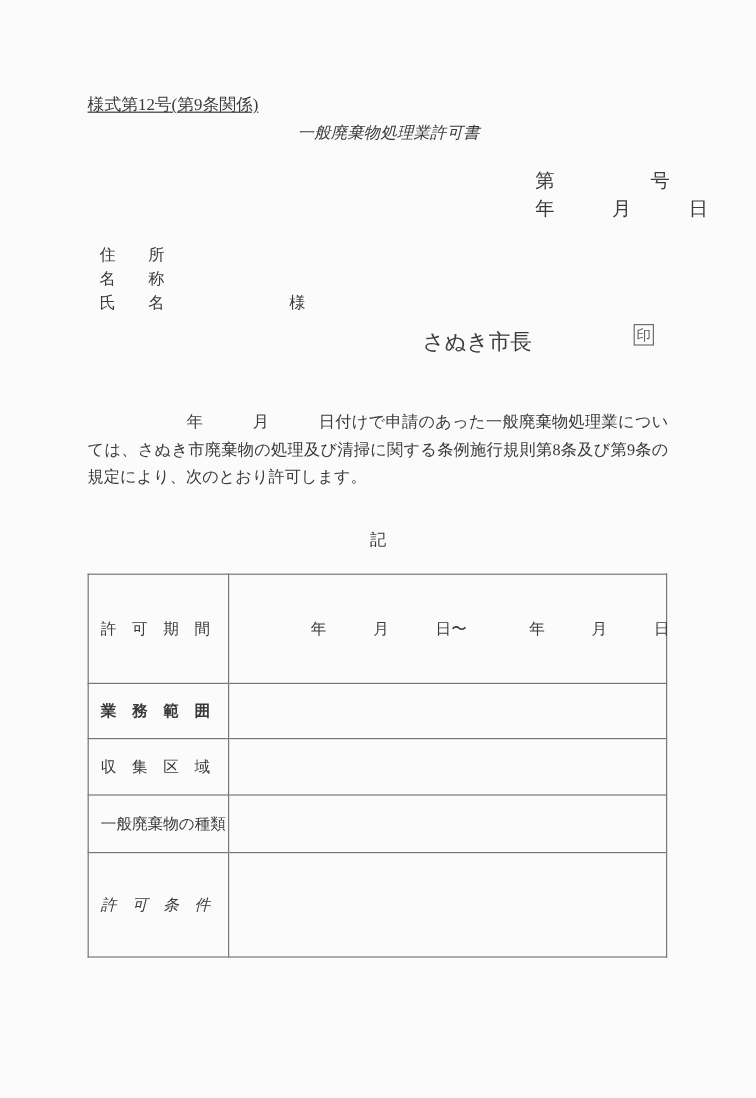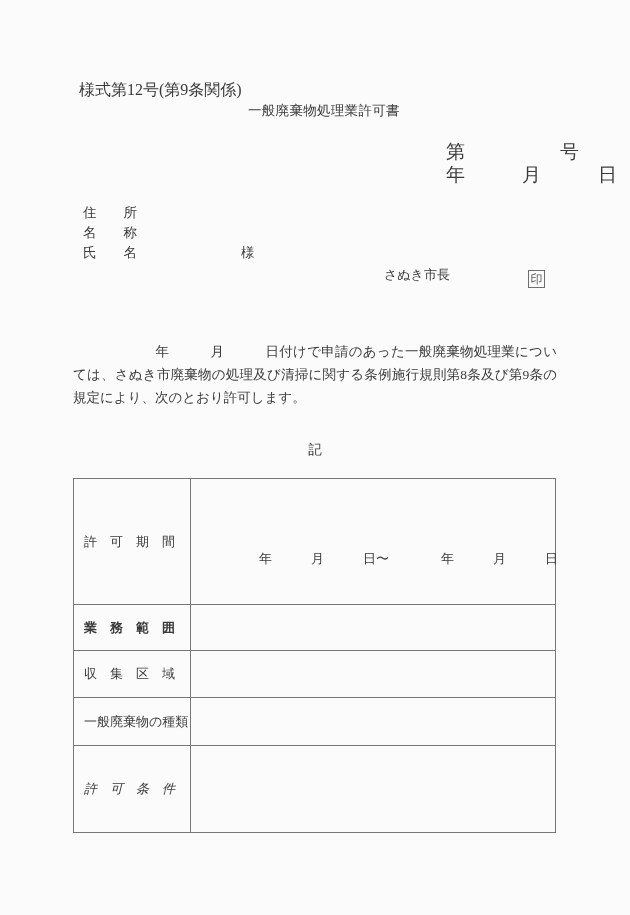--- a/index.html
+++ b/index.html
@@ -25,37 +25,39 @@
 
   
   .abs {
     position: absolute;
     white-space: pre;
     line-height: 1;
   }
 
   
   .form-no {
-    left: 79px;
+    left: 73px;
     top: 82px;
-    font-size: 16px;
+    font-size: 14px;
+    text-decoration: underline;
   }
   .doc-title {
     left: 248px;
     top: 104px;
     font-size: 13.5px;
     letter-spacing: 0.3px;
+    font-style: italic;
   }
 
   
   .numblock {
     position: absolute;
     left: 446px;
     top: 140px;
-    font-size: 19px;
+    font-size: 16px;
     line-height: 23px;
   }
   .numblock .row {
     display: block;
     white-space: pre;
   }
 
   
   .addressee {
     position: absolute;
@@ -71,23 +73,22 @@
   .addressee .sama {
     position: absolute;
     left: 158px;
     top: 40px;
     white-space: pre;
   }
 
   
   .issuer {
     left: 352px;
-    top: 268px;
-    font-size: 13px;
-    margin-left: 32px;
+    top: 276px;
+    font-size: 18px;
   }
   .seal-box {
     position: absolute;
     left: 528px;
     top: 270px;
     width: 17px;
     height: 18px;
     border: 1px solid #6e6e6e;
     box-sizing: border-box;
     font-size: 12px;
@@ -148,21 +149,20 @@
   }
   .r1 { height: 46px; }
   .r2 { height: 46px; font-weight: bold; }
   .r3 { height: 47px; }
   .r4 { height: 48px; margin-top: 47px; }
   .r5 { height: 87px; font-style: italic; }
 
   .tbl .period-val {
     display: block;
     padding-left: 58px;
-    margin-top: 35px;
   }
 </style>
 </head>
 <body>
 
 <div class="page">
 
   <div class="abs form-no">様式第12号(第9条関係)</div>
 
   <div class="abs doc-title">一般廃棄物処理業許可書</div>

